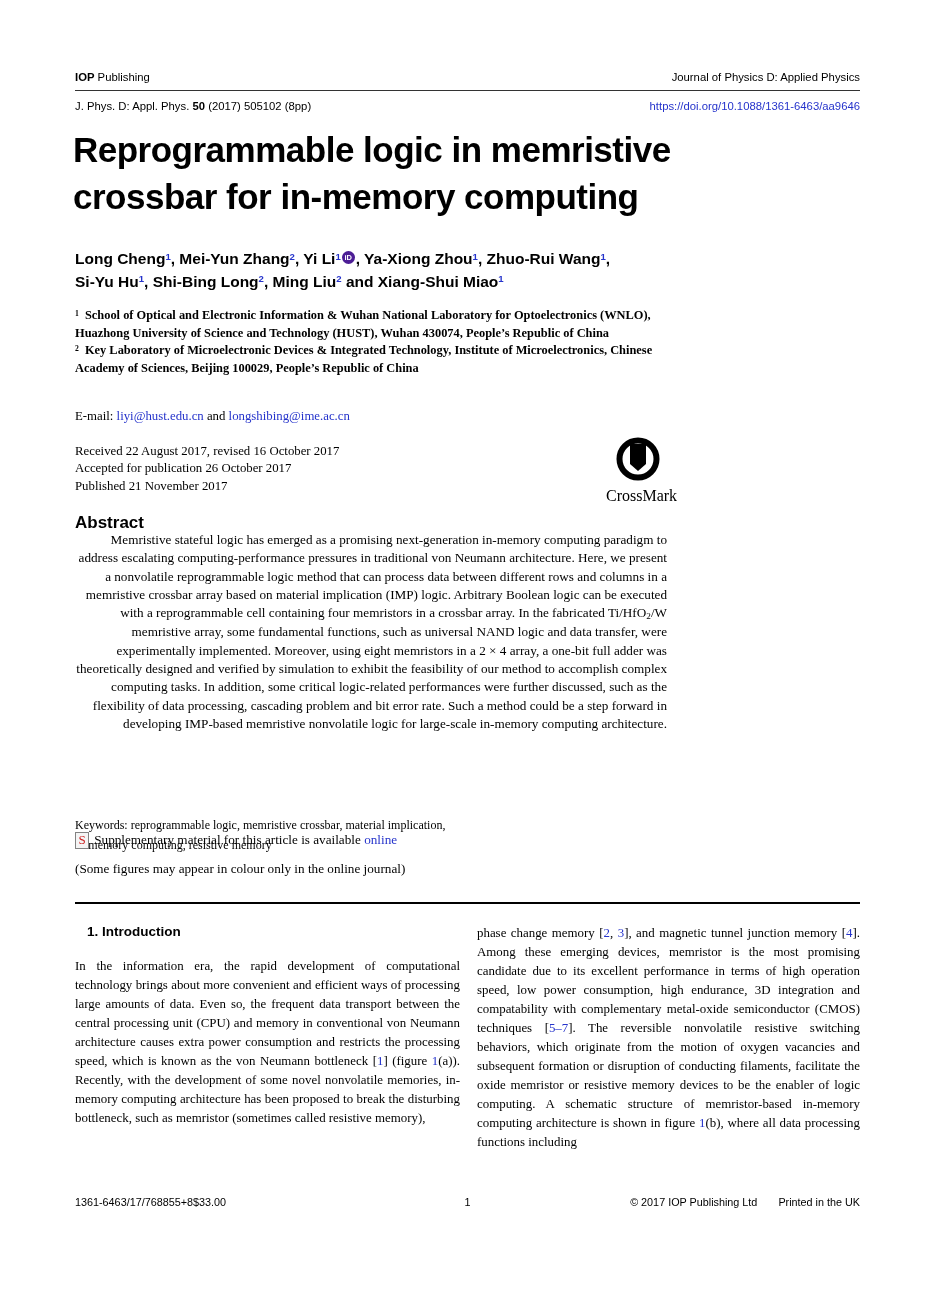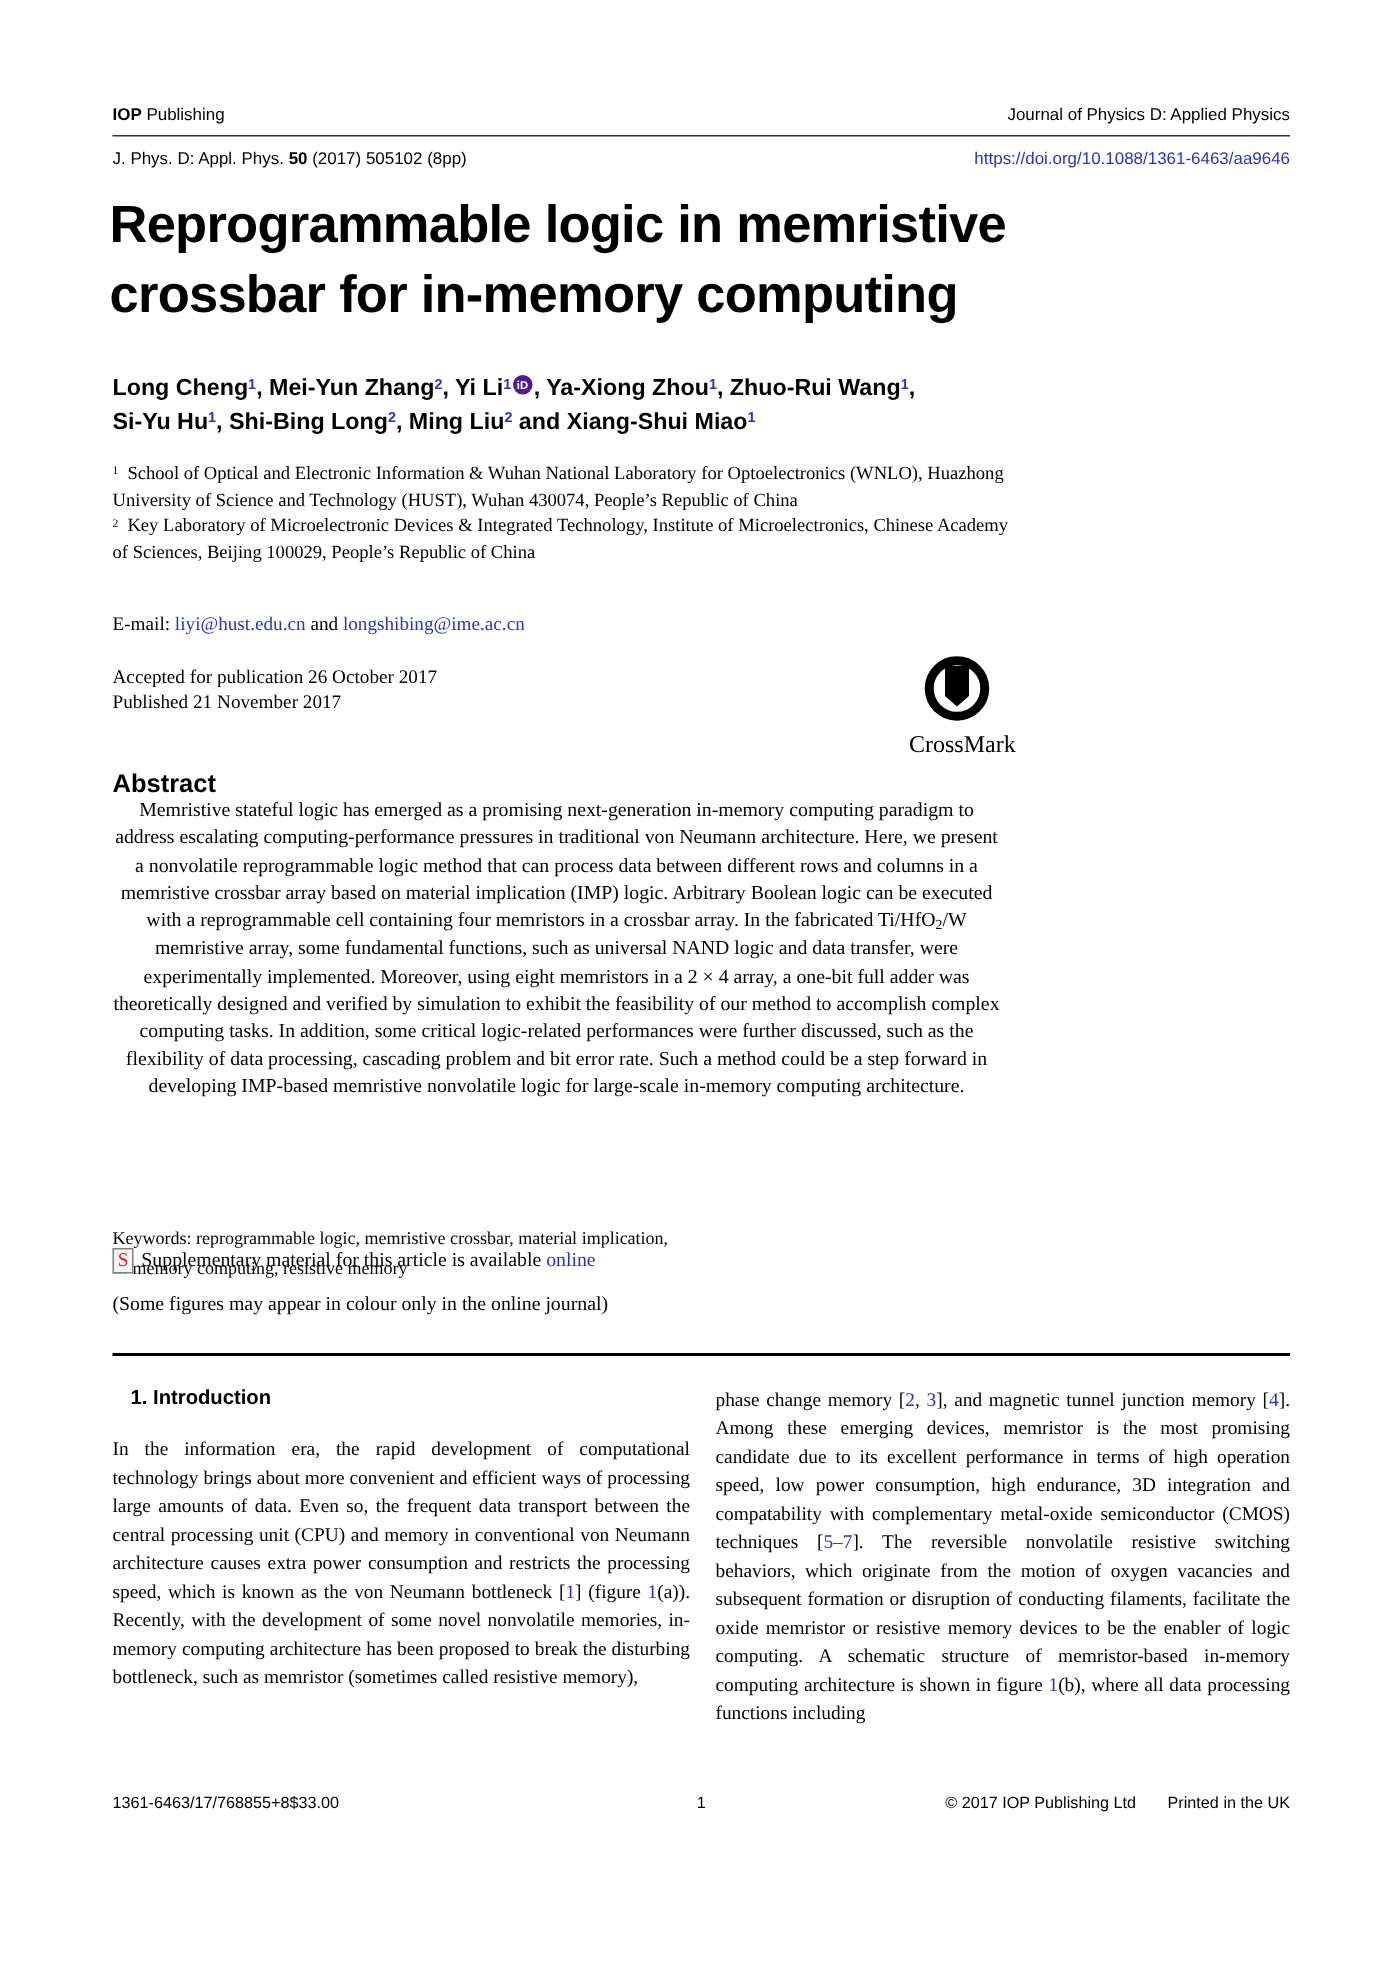--- a/index.html
+++ b/index.html
@@ -8,30 +8,30 @@
   .sans{font-family:"Liberation Sans",sans-serif;}
 
   
   .hdr-row1{top:71px;left:75px;width:785px;display:flex;justify-content:space-between;font-size:11.3px;}
   .hdr-rule{top:90px;left:75px;width:785px;height:1px;background:#333;}
   .hdr-row2{top:100px;left:75px;width:785px;display:flex;justify-content:space-between;font-size:11.3px;}
 
   .title{top:126px;left:73px;width:700px;font-size:35px;font-weight:bold;line-height:47px;letter-spacing:-0.5px;}
   .authors{top:249px;left:75px;width:720px;font-size:15.5px;font-weight:bold;line-height:20.5px;}
   .affiliations{top:307px;left:75px;width:604px;font-size:12.4px;line-height:17px;}
-  .affil-item{margin:0;}
+  .affil-item{margin:0;font-weight:bold;}
   .email{top:409px;left:75px;width:604px;font-size:12.8px;}
   .history{top:443px;left:75px;width:500px;font-size:12.8px;line-height:17.3px;}
   .history div{margin:0;}
 
   .crossmark{top:436px;left:606px;width:64px;text-align:center;}
   .crossmark-label{font-size:16px;line-height:14px;margin-top:1px;}
 
   .abstract-h{top:513px;left:75px;font-size:17px;font-weight:bold;}
-  .abstract-b{top:531px;left:75px;width:592px;font-size:13.2px;line-height:18.3px;text-align:center;}
+  .abstract-b{top:531px;left:75px;width:592px;font-size:13.2px;line-height:18.3px;text-align:right;}
 
   .keywords{top:816px;left:75px;width:604px;font-size:12px;line-height:19.5px;}
   .suppl{top:832px;left:75px;width:604px;font-size:13.2px;}
   .s-icon{display:inline-block;color:#cc2222;border:1px solid #828282;background:#f4f4f4;font-size:13px;line-height:14px;padding:0 2.5px 1px 2.5px;margin-right:5px;font-family:"Liberation Serif",serif;}
   .colour-note{top:861px;left:75px;width:604px;font-size:13.2px;}
 
   .rule2{top:902px;left:75px;width:785px;height:2.4px;background:#000;}
 
   .col-left{top:924px;left:75px;width:385px;}
   .col-right{top:924px;left:477px;width:383px;}
@@ -70,20 +70,21 @@
 <div class="abs title sans">Reprogrammable logic in memristive crossbar for in-memory computing</div>
 <div class="abs authors sans"><span class="seg-plain">Long Cheng</span><span class="seg-suplink">1</span><span class="seg-plain">, Mei-Yun Zhang</span><span class="seg-suplink">2</span><span class="seg-plain">, Yi Li</span><span class="seg-suplink">1</span><span class="orcid-icon">iD</span><span class="seg-plain">, Ya-Xiong Zhou</span><span class="seg-suplink">1</span><span class="seg-plain">, Zhuo-Rui Wang</span><span class="seg-suplink">1</span><span class="seg-plain">,</span><br><span class="seg-plain">Si-Yu Hu</span><span class="seg-suplink">1</span><span class="seg-plain">, Shi-Bing Long</span><span class="seg-suplink">2</span><span class="seg-plain">, Ming Liu</span><span class="seg-suplink">2</span><span class="seg-plain"> and Xiang-Shui Miao</span><span class="seg-suplink">1</span></div>
 <div class="abs affiliations">
   <p class="affil-item"><span class="seg-sup">1</span><span class="seg-plain"> School of Optical and Electronic Information &amp; Wuhan National Laboratory for Optoelectronics (WNLO), Huazhong University of Science and Technology (HUST), Wuhan 430074, People’s Republic of China</span></p>
   <p class="affil-item"><span class="seg-sup">2</span><span class="seg-plain"> Key Laboratory of Microelectronic Devices &amp; Integrated Technology, Institute of Microelectronics, Chinese Academy of Sciences, Beijing 100029, People’s Republic of China</span></p>
 </div>
 
 <div class="abs email"><span class="seg-plain">E-mail: </span><span class="seg-link">liyi@hust.edu.cn</span><span class="seg-plain"> and </span><span class="seg-link">longshibing@ime.ac.cn</span></div>
 
 <div class="abs history">
+  <div>Received 22 August 2017, revised 16 October 2017</div>
   <div>Accepted for publication 26 October 2017</div>
   <div>Published 21 November 2017</div>
 </div>
 
 <div class="abs crossmark">
   <span>
     <svg width="48" height="48" viewBox="0 0 48 48">
       <circle cx="24" cy="23" r="18.5" fill="none" stroke="#000" stroke-width="6"></circle>
       <path d="M16 8 H32 V28 L24 35 L16 28 Z" fill="#000"></path>
     </svg>

